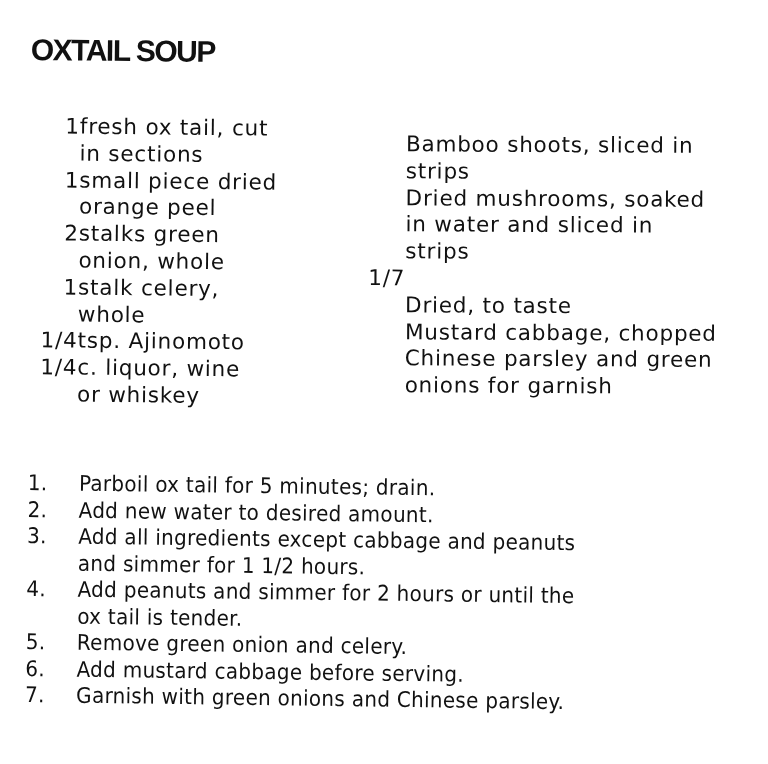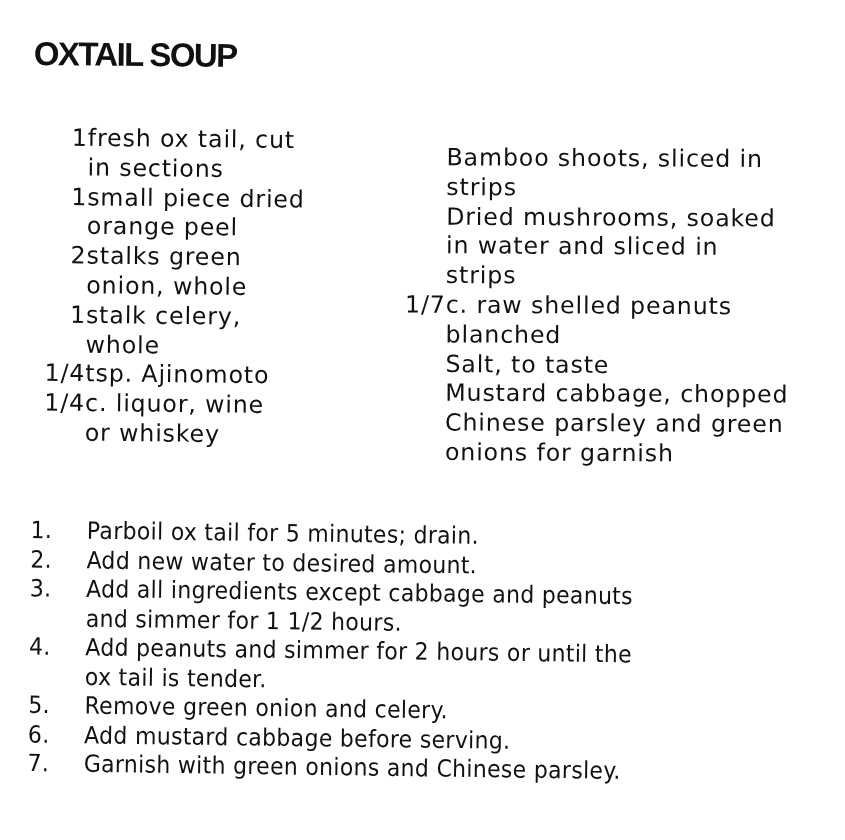--- a/index.html
+++ b/index.html
@@ -144,29 +144,25 @@
   <div class="ing">
     <div class="qty"></div>
     <div class="desc">
       <span>Dried mushrooms, soaked</span>
       <span>in water and sliced in</span>
       <span>strips</span>
     </div>
   </div>
   <div class="ing">
     <div class="qty">1/7</div>
-    <div class="desc">
-      <span>c. raw shelled peanuts</span>
-      <span>blanched</span>
-    </div>
-  </div>
-  <div class="ing">
-    <div class="qty"></div>
-    <div class="desc">
-      <span>Salt, to taste</span>
+  </div>
+  <div class="ing">
+    <div class="qty"></div>
+    <div class="desc">
+      <span>Dried, to taste</span>
     </div>
   </div>
   <div class="ing">
     <div class="qty"></div>
     <div class="desc">
       <span>Mustard cabbage, chopped</span>
     </div>
   </div>
   <div class="ing">
     <div class="qty"></div>

